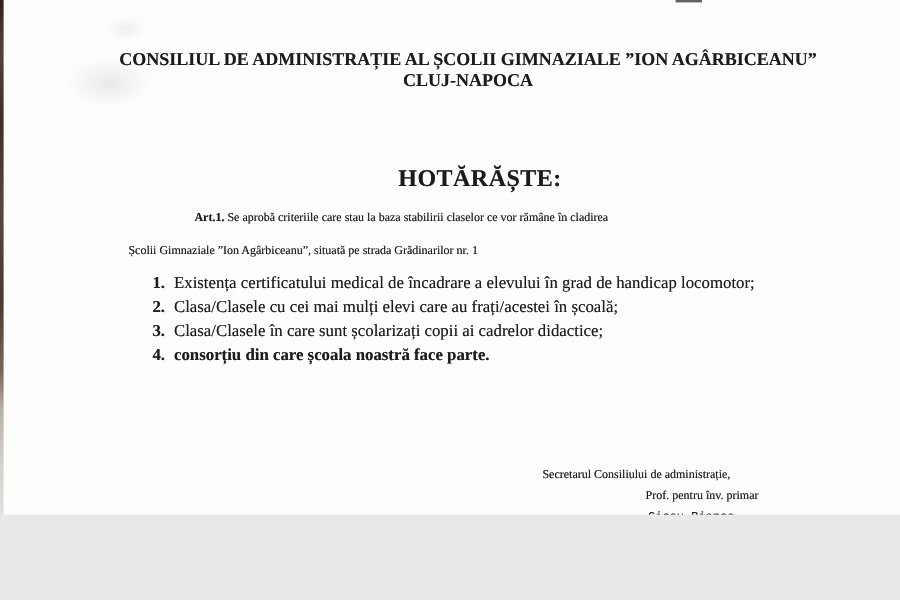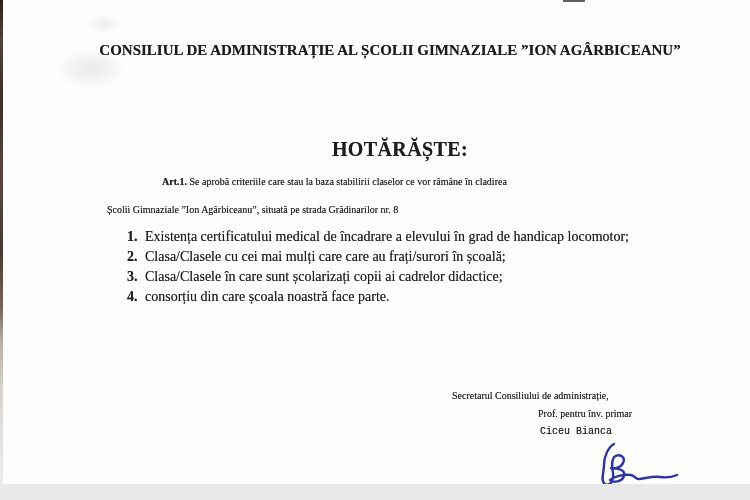--- a/index.html
+++ b/index.html
@@ -1,18 +1,18 @@
 <!DOCTYPE html>
 <html><head>
 <meta charset="utf-8">
 <style>
   html,body{margin:0;padding:0;background:#e9e9e9;}
   .page{
     position:relative;
-    width:750px;height:484px;
+    width:750px;height:429px;
     background:#fdfdfc;
     overflow:hidden;
     font-family:"Liberation Serif","DejaVu Serif",serif;
     color:#1c1c1c;
     text-shadow:0 0 .4px rgba(10,10,10,.55);
   }
   
   .edge-left{
     position:absolute;left:0;top:0;width:3px;height:500px;
     background:linear-gradient(180deg,
@@ -44,55 +44,56 @@
   .b{font-weight:bold;}
   .art1-l1{left:162px;top:176px;}
   .art1-l2{left:107px;top:204px;}
   .criteria{
     position:absolute;left:127px;top:227px;width:575px;
     font-size:14px;line-height:20px;
   }
   .crit-row{display:flex;}
   .crit-num{width:18px;flex:0 0 18px;font-weight:bold;}
   .crit-text{flex:1;}
-  .crit-cont{display:block;}
+  .crit-cont{display:block;font-weight:bold;}
   .art2{left:107px;top:339px;}
   .sig-l1{left:452px;top:390px;}
   .sig-l2{left:538px;top:408px;}
   .sig-l3{left:540px;top:426px;font-family:Liberation Mono, monospace;}
   .signature-svg{position:absolute;left:583px;top:437px;}
 </style>
 </head>
 <body>
 
 <div class="page">
 
   <div class="edge-left"></div>
   <div class="edge-tick"></div>
   <div class="smudge-a"></div>
   <div class="smudge-b"></div>
 
   <div class="doc-header">
     <div>CONSILIUL DE ADMINISTRAȚIE AL ȘCOLII GIMNAZIALE ”ION AGÂRBICEANU”</div>
+    <div>CLUJ-NAPOCA</div>
   </div>
 
   <div class="decision-heading">HOTĂRĂȘTE:</div>
 
   <div class="line art1-l1"><span class="b">Art.1.</span><span> Se aprobă criteriile care stau la baza stabilirii claselor ce vor rămâne în cladirea</span></div>
 
-  <div class="line art1-l2">Școlii Gimnaziale ”Ion Agârbiceanu”, situată pe strada Grădinarilor nr. 8</div>
+  <div class="line art1-l2">Școlii Gimnaziale ”Ion Agârbiceanu”, situată pe strada Grădinarilor nr. 1</div>
 
   <div class="criteria">
     <div class="crit-row">
       <span class="crit-num">1.</span>
       <span class="crit-text">Existența certificatului medical de încadrare a elevului în grad de handicap locomotor;</span>
     </div>
     <div class="crit-row">
       <span class="crit-num">2.</span>
-      <span class="crit-text">Clasa/Clasele cu cei mai mulți care care au frați/surori în școală;</span>
+      <span class="crit-text">Clasa/Clasele cu cei mai mulți elevi care au frați/acestei în școală;</span>
     </div>
     <div class="crit-row">
       <span class="crit-num">3.</span>
       <span class="crit-text">Clasa/Clasele în care sunt școlarizați copii ai cadrelor didactice;</span>
     </div>
     <div class="crit-row">
       <span class="crit-num">4.</span>
       <span class="crit-text"><span class="crit-cont">consorțiu din care școala noastră face parte.</span></span>
     </div>
   </div>

